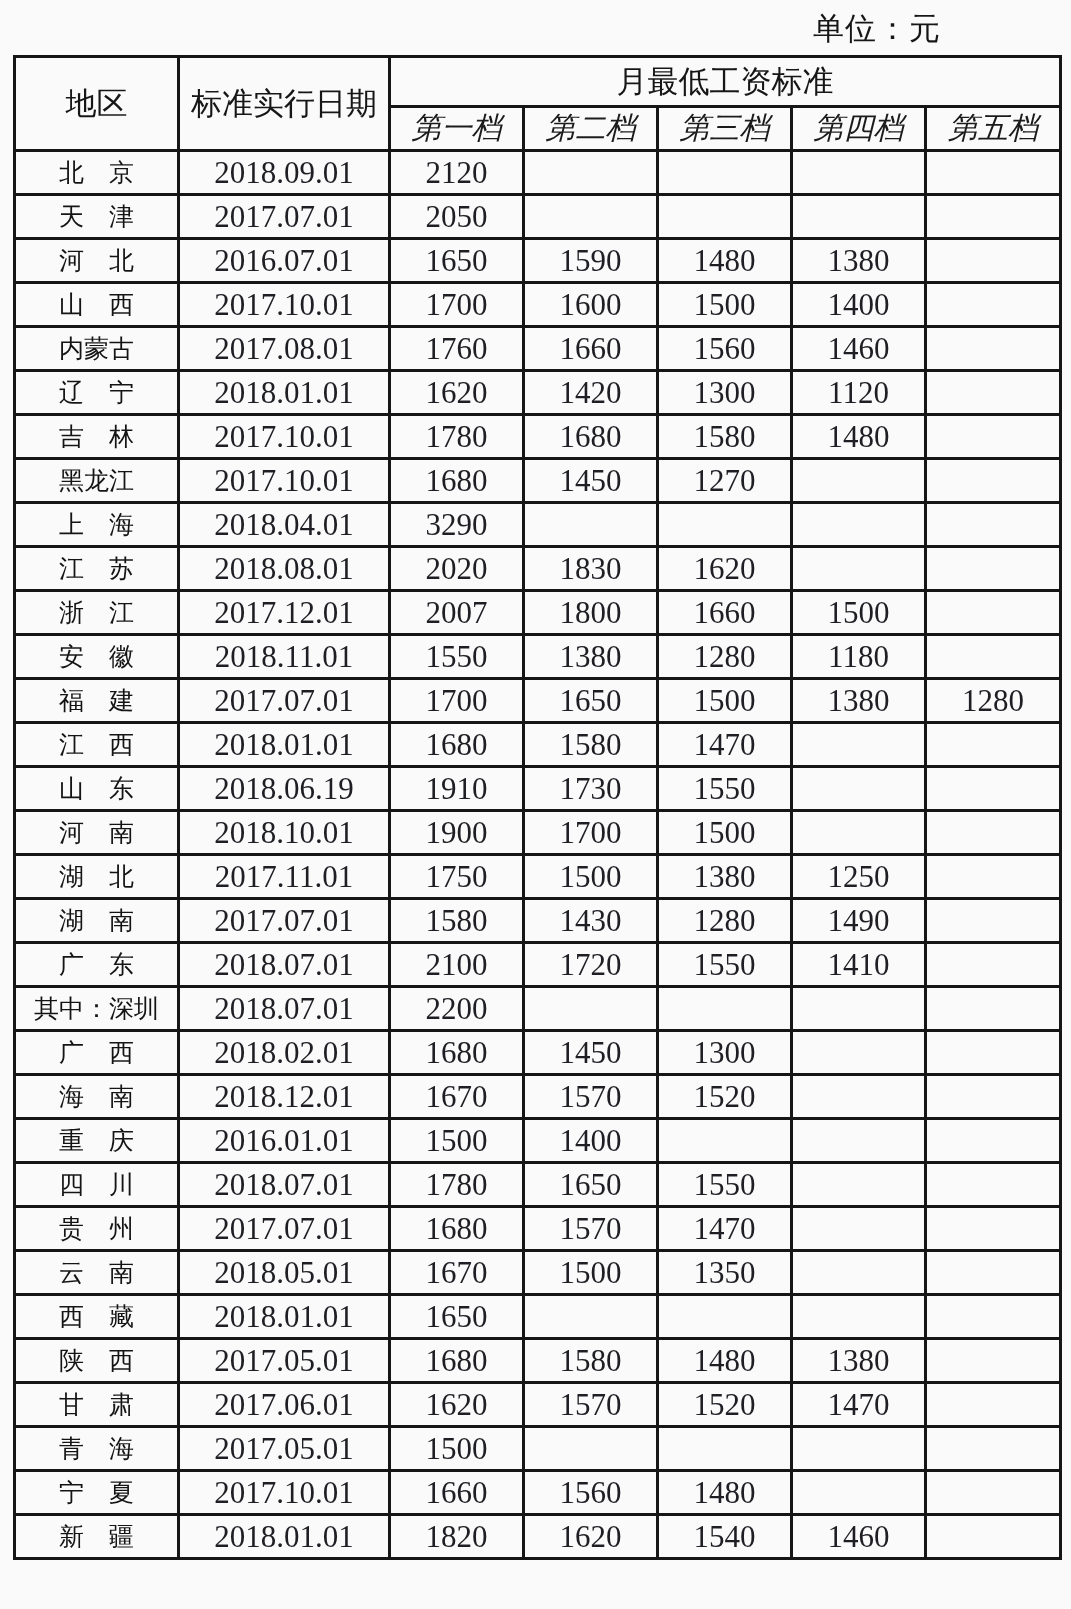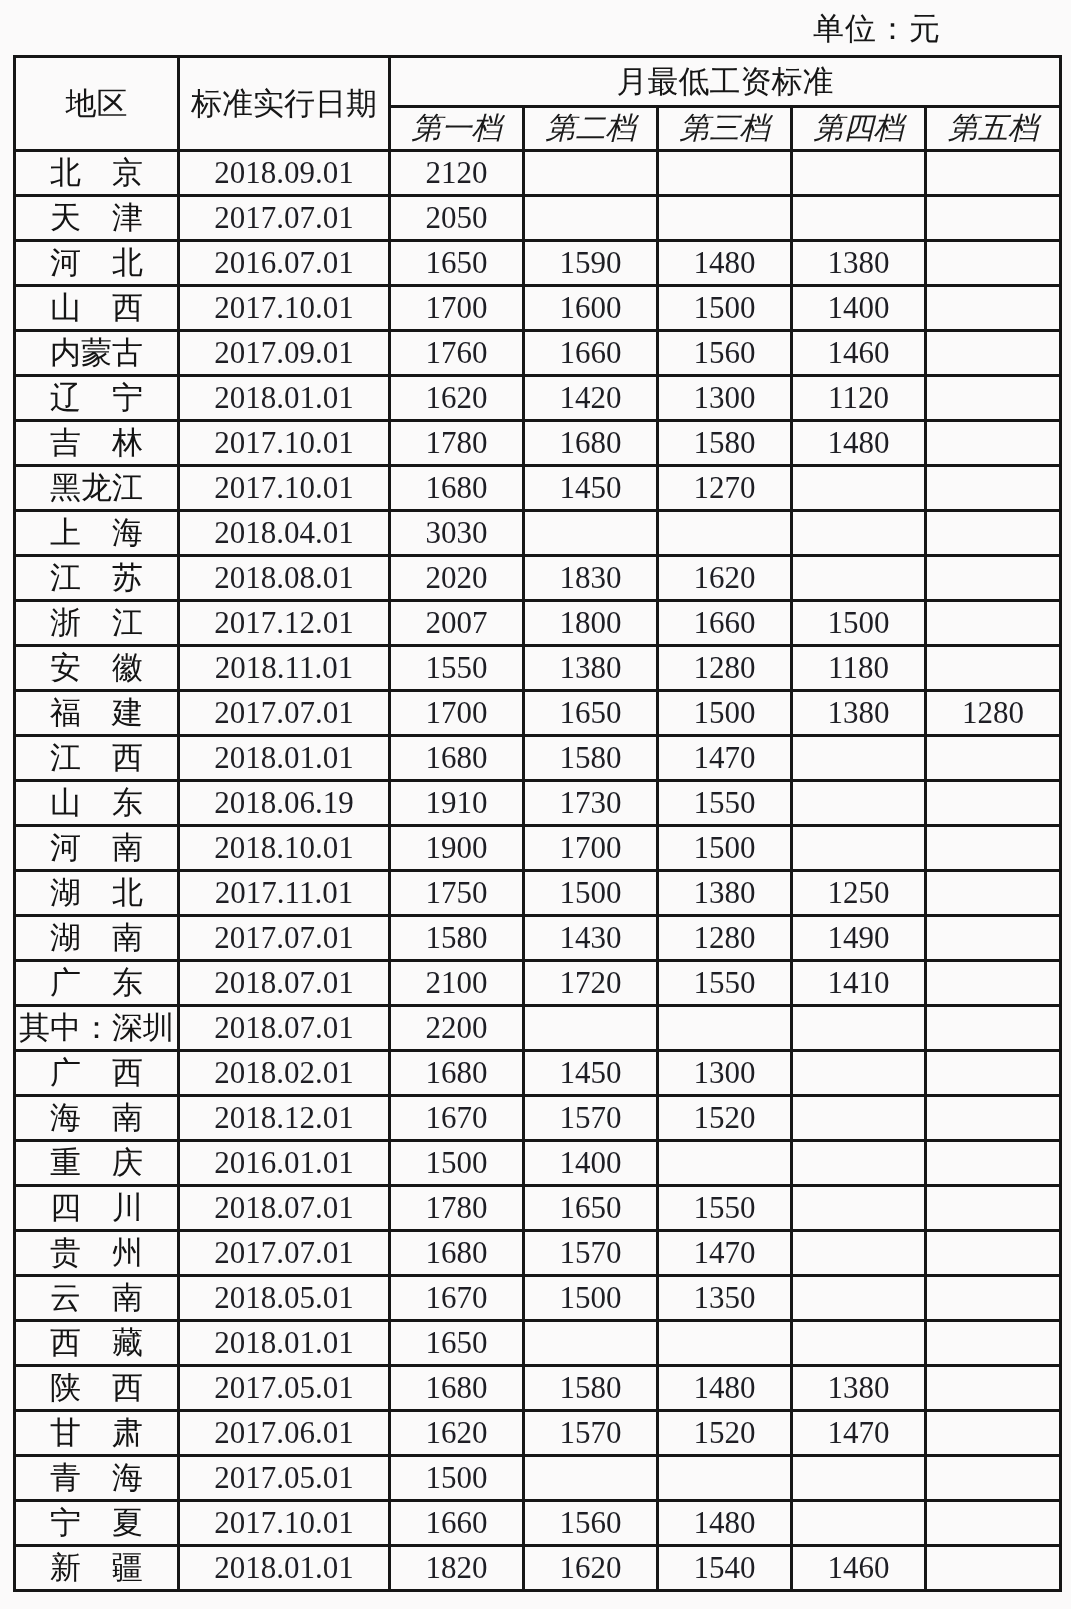--- a/index.html
+++ b/index.html
@@ -53,21 +53,21 @@
   }
   th.h-tier {
     font-family: "Liberation Serif", "DejaVu Serif", serif;
     font-style: italic;
     font-size: 30px;
     color: #1b1b1b;
   }
   
   tbody tr { height: 44px; }
   td.region {
-    font-size: 31px;
+    font-size: 25px;
     color: #141414;
     margin-top: 24px;
   }
   td.date, td.tier {
     font-size: 31px;
     color: #1e1e24;
   }
 </style>
 </head>
 <body>
@@ -132,21 +132,21 @@
           <td class="region">山　西</td>
           <td class="date">2017.10.01</td>
           <td class="tier">1700</td>
           <td class="tier">1600</td>
           <td class="tier">1500</td>
           <td class="tier">1400</td>
           <td class="tier"></td>
         </tr>
         <tr>
           <td class="region">内蒙古</td>
-          <td class="date">2017.09.01</td>
+          <td class="date">2017.08.01</td>
           <td class="tier">1760</td>
           <td class="tier">1660</td>
           <td class="tier">1560</td>
           <td class="tier">1460</td>
           <td class="tier"></td>
         </tr>
         <tr>
           <td class="region">辽　宁</td>
           <td class="date">2018.01.01</td>
           <td class="tier">1620</td>
@@ -169,21 +169,21 @@
           <td class="date">2017.10.01</td>
           <td class="tier">1680</td>
           <td class="tier">1450</td>
           <td class="tier">1270</td>
           <td class="tier"></td>
           <td class="tier"></td>
         </tr>
         <tr>
           <td class="region">上　海</td>
           <td class="date">2018.04.01</td>
-          <td class="tier">3030</td>
+          <td class="tier">3290</td>
           <td class="tier"></td>
           <td class="tier"></td>
           <td class="tier"></td>
           <td class="tier"></td>
         </tr>
         <tr>
           <td class="region">江　苏</td>
           <td class="date">2018.08.01</td>
           <td class="tier">2020</td>
           <td class="tier">1830</td>

